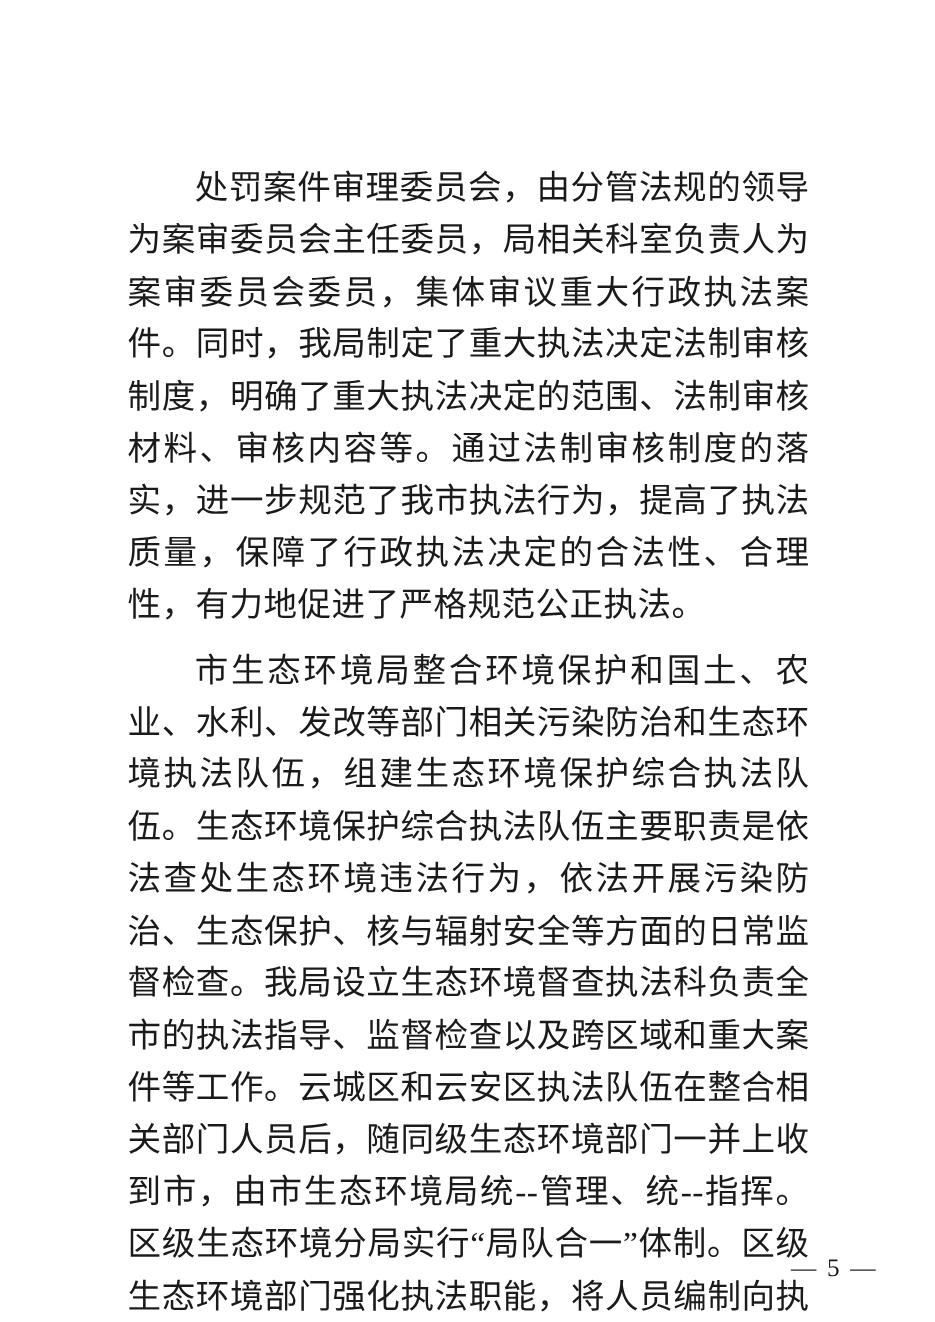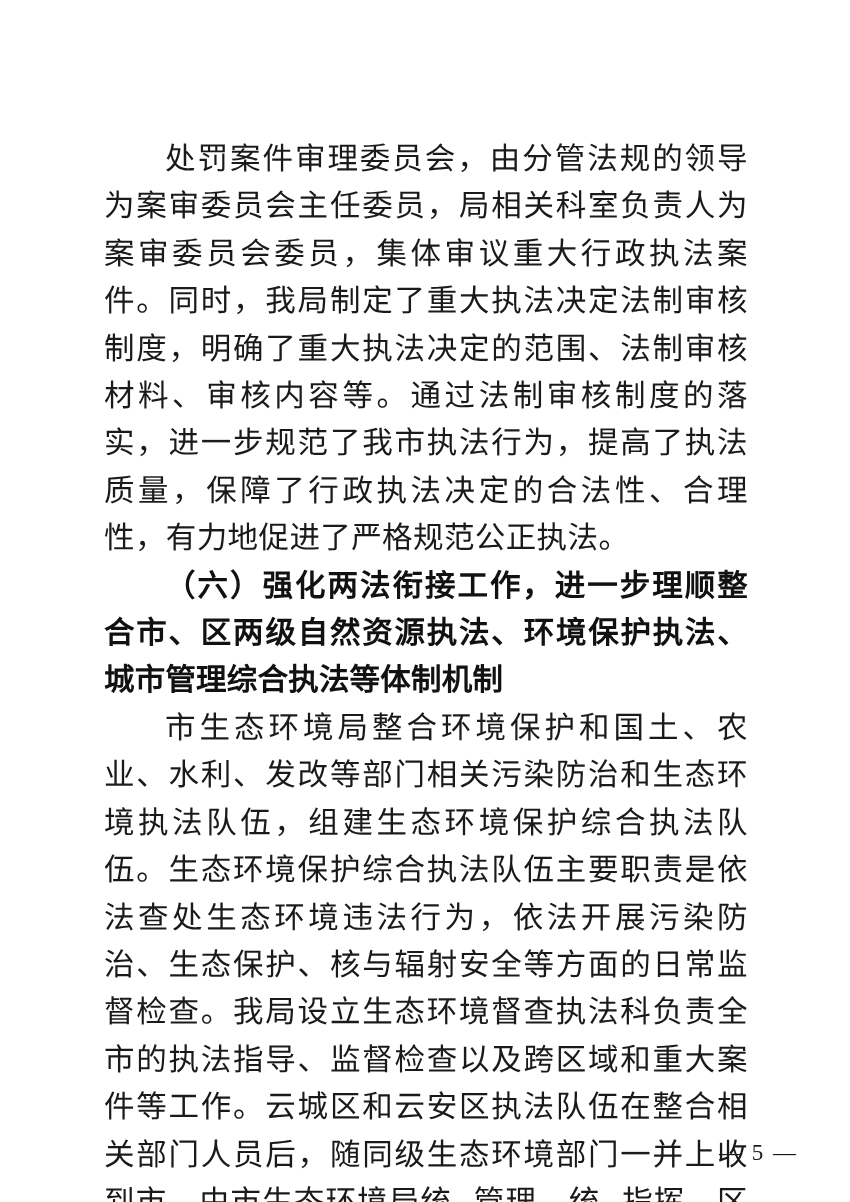--- a/index.html
+++ b/index.html
@@ -20,21 +20,21 @@
     overflow: hidden;
     box-sizing: border-box;
   }
   .text-block {
     position: absolute;
     left: 104px;
     top: 136px;
     width: 644px;
   }
   .para {
-    margin: 0;
+    margin: 12px;
     font-size: 30.5px;
     line-height: 47.4px;
     letter-spacing: 0.4px;
     text-align: justify;
     text-align-last: left;
     text-justify: inter-character;
     color: #1a1a1a;
     -webkit-font-smoothing: antialiased;
   }
   .para.indent {
@@ -59,21 +59,20 @@
 </style>
 </head>
 <body>
 
 <div class="page">
 
   <div class="text-block">
 
     <p class="para indent">处罚案件审理委员会，由分管法规的领导为案审委员会主任委员，局相关科室负责人为案审委员会委员，集体审议重大行政执法案件。同时，我局制定了重大执法决定法制审核制度，明确了重大执法决定的范围、法制审核材料、审核内容等。通过法制审核制度的落实，进一步规范了我市执法行为，提高了执法质量，保障了行政执法决定的合法性、合理性，有力地促进了严格规范公正执法。</p>
 
-    <p class="para heading">（六）强化两法衔接工作，进一步理顺整合市、区两级自然资源执法、环境保护执法、城市管理综合执法等体制机制</p>
 
     <p class="para indent">市生态环境局整合环境保护和国土、农业、水利、发改等部门相关污染防治和生态环境执法队伍，组建生态环境保护综合执法队伍。生态环境保护综合执法队伍主要职责是依法查处生态环境违法行为，依法开展污染防治、生态保护、核与辐射安全等方面的日常监督检查。我局设立生态环境督查执法科负责全市的执法指导、监督检查以及跨区域和重大案件等工作。云城区和云安区执法队伍在整合相关部门人员后，随同级生态环境部门一并上收到市，由市生态环境局统--管理、统--指挥。区级生态环境分局实行“局队合一”体制。区级生态环境部门强化执法职能，将人员编制向执法岗位倾斜。</p>
 
   </div>
 
   <div class="page-number">— 5 —</div>
 
 </div>
 
 </body></html>

